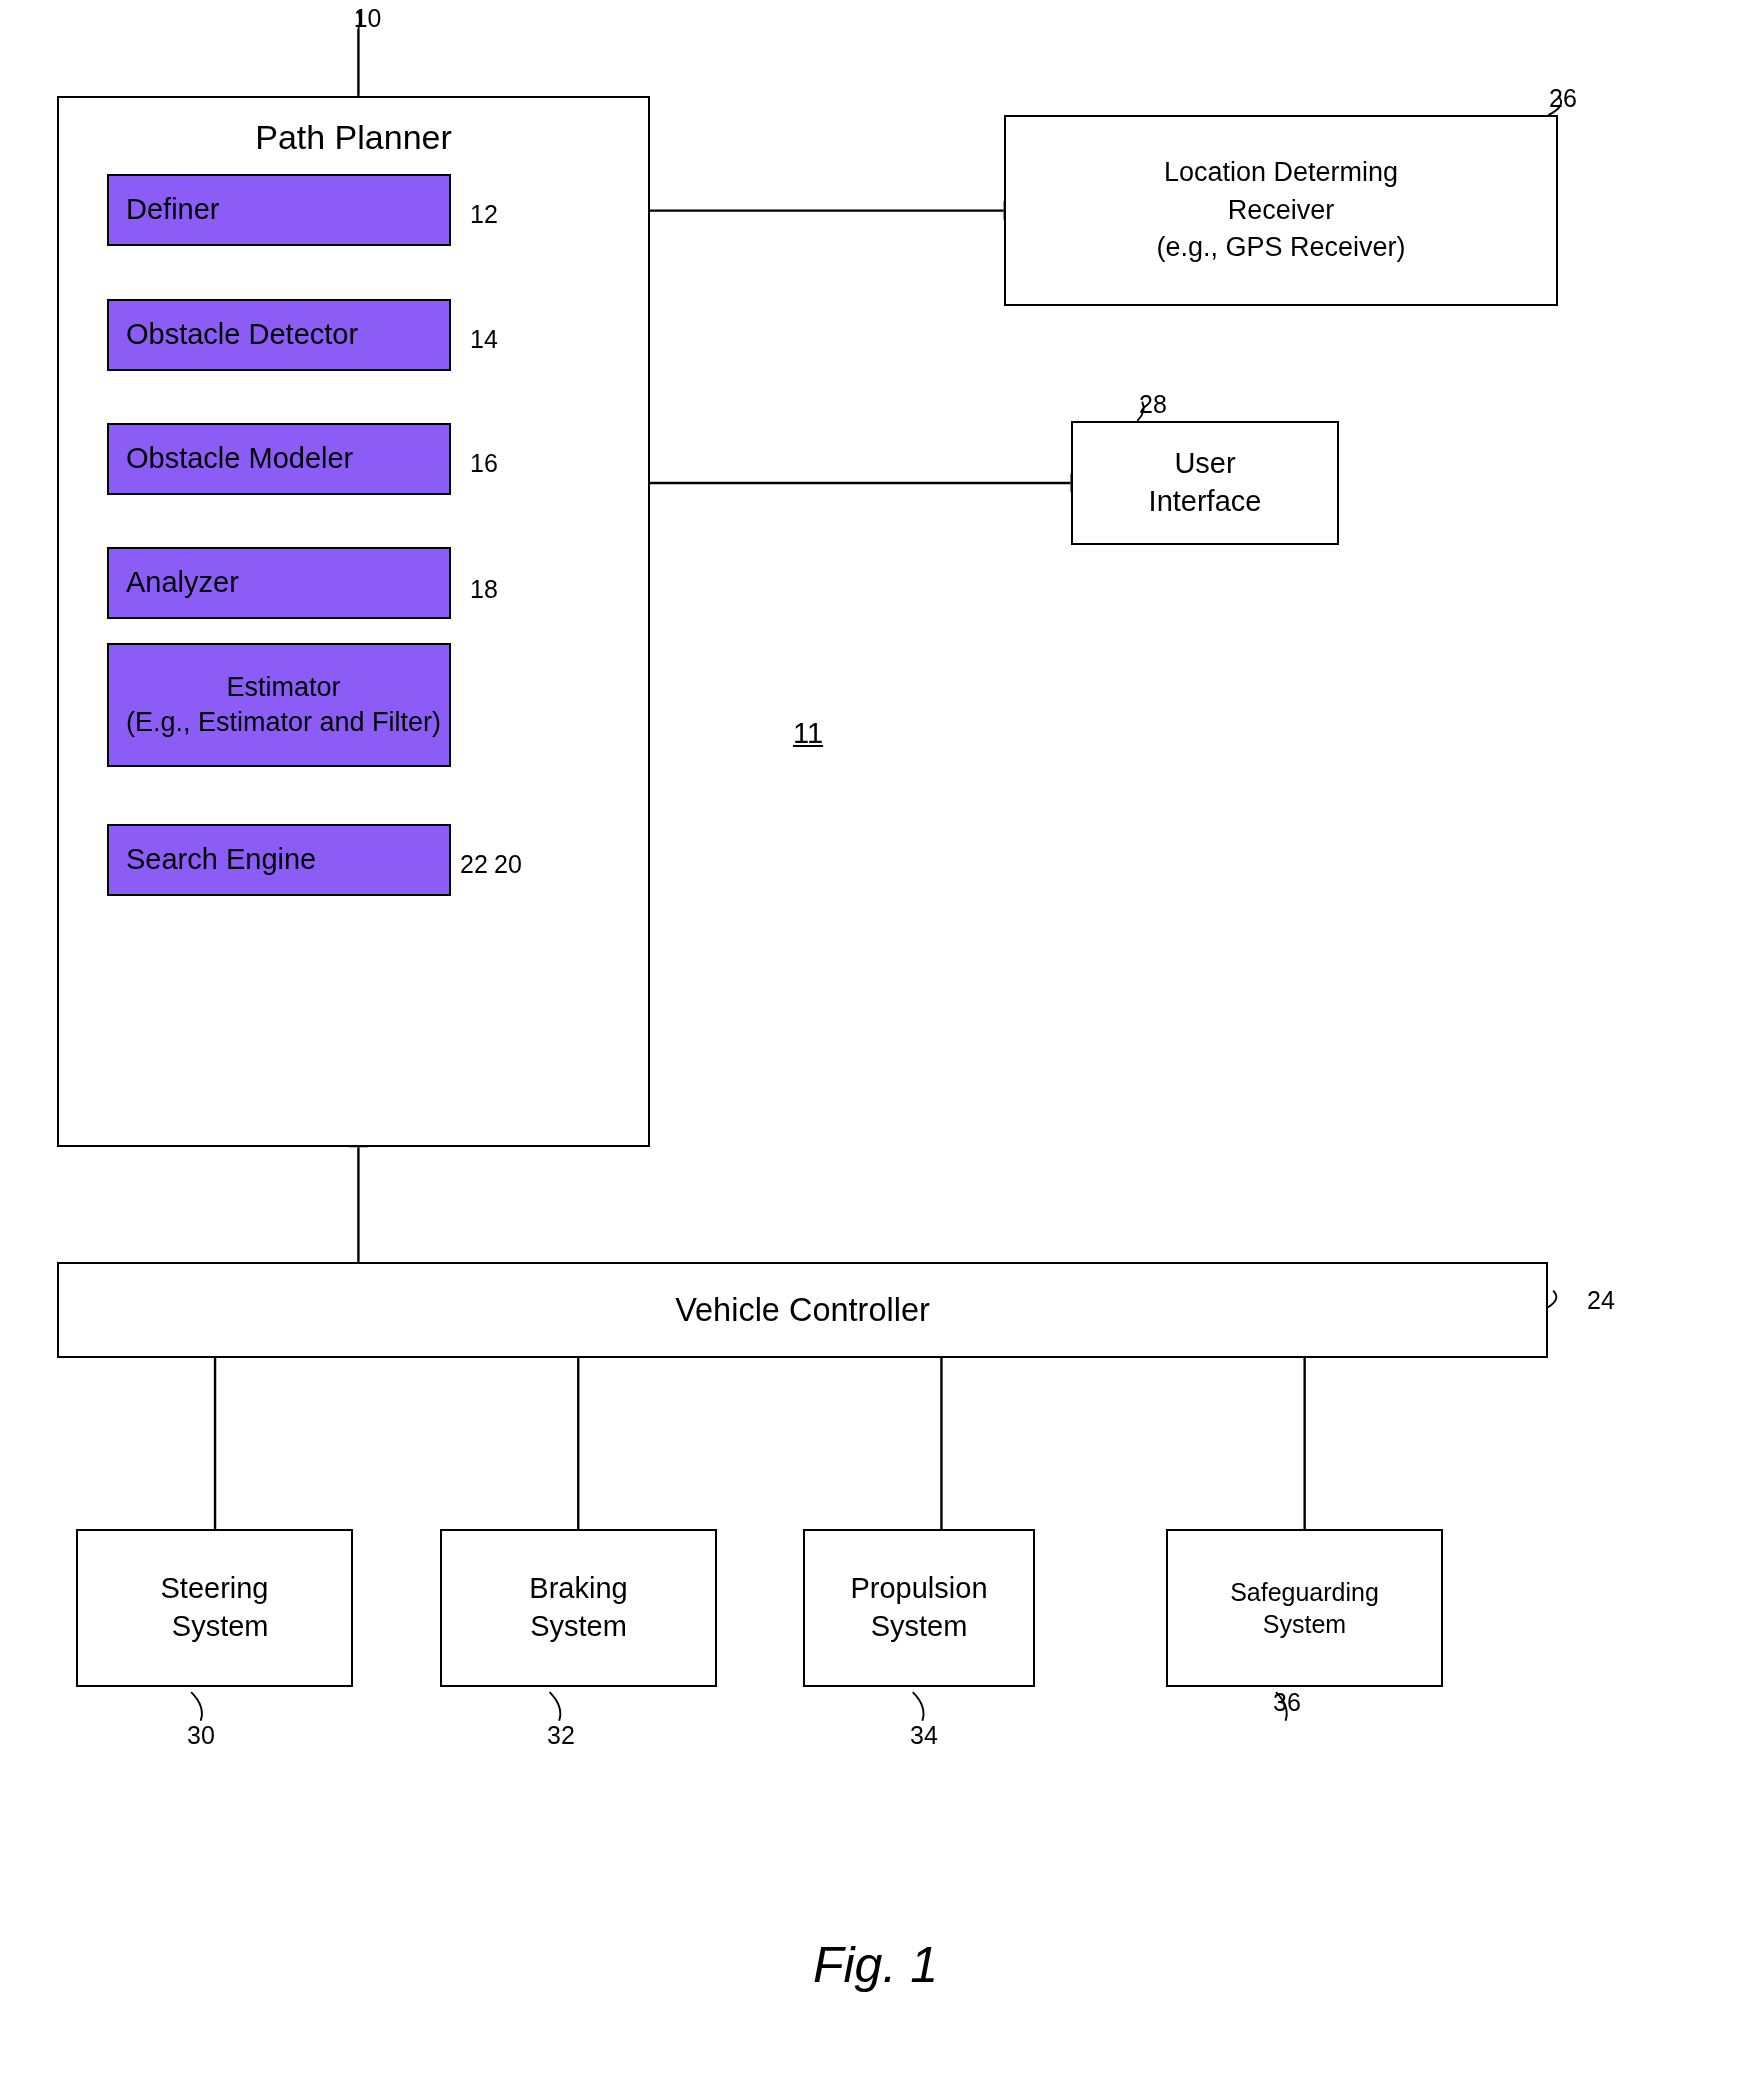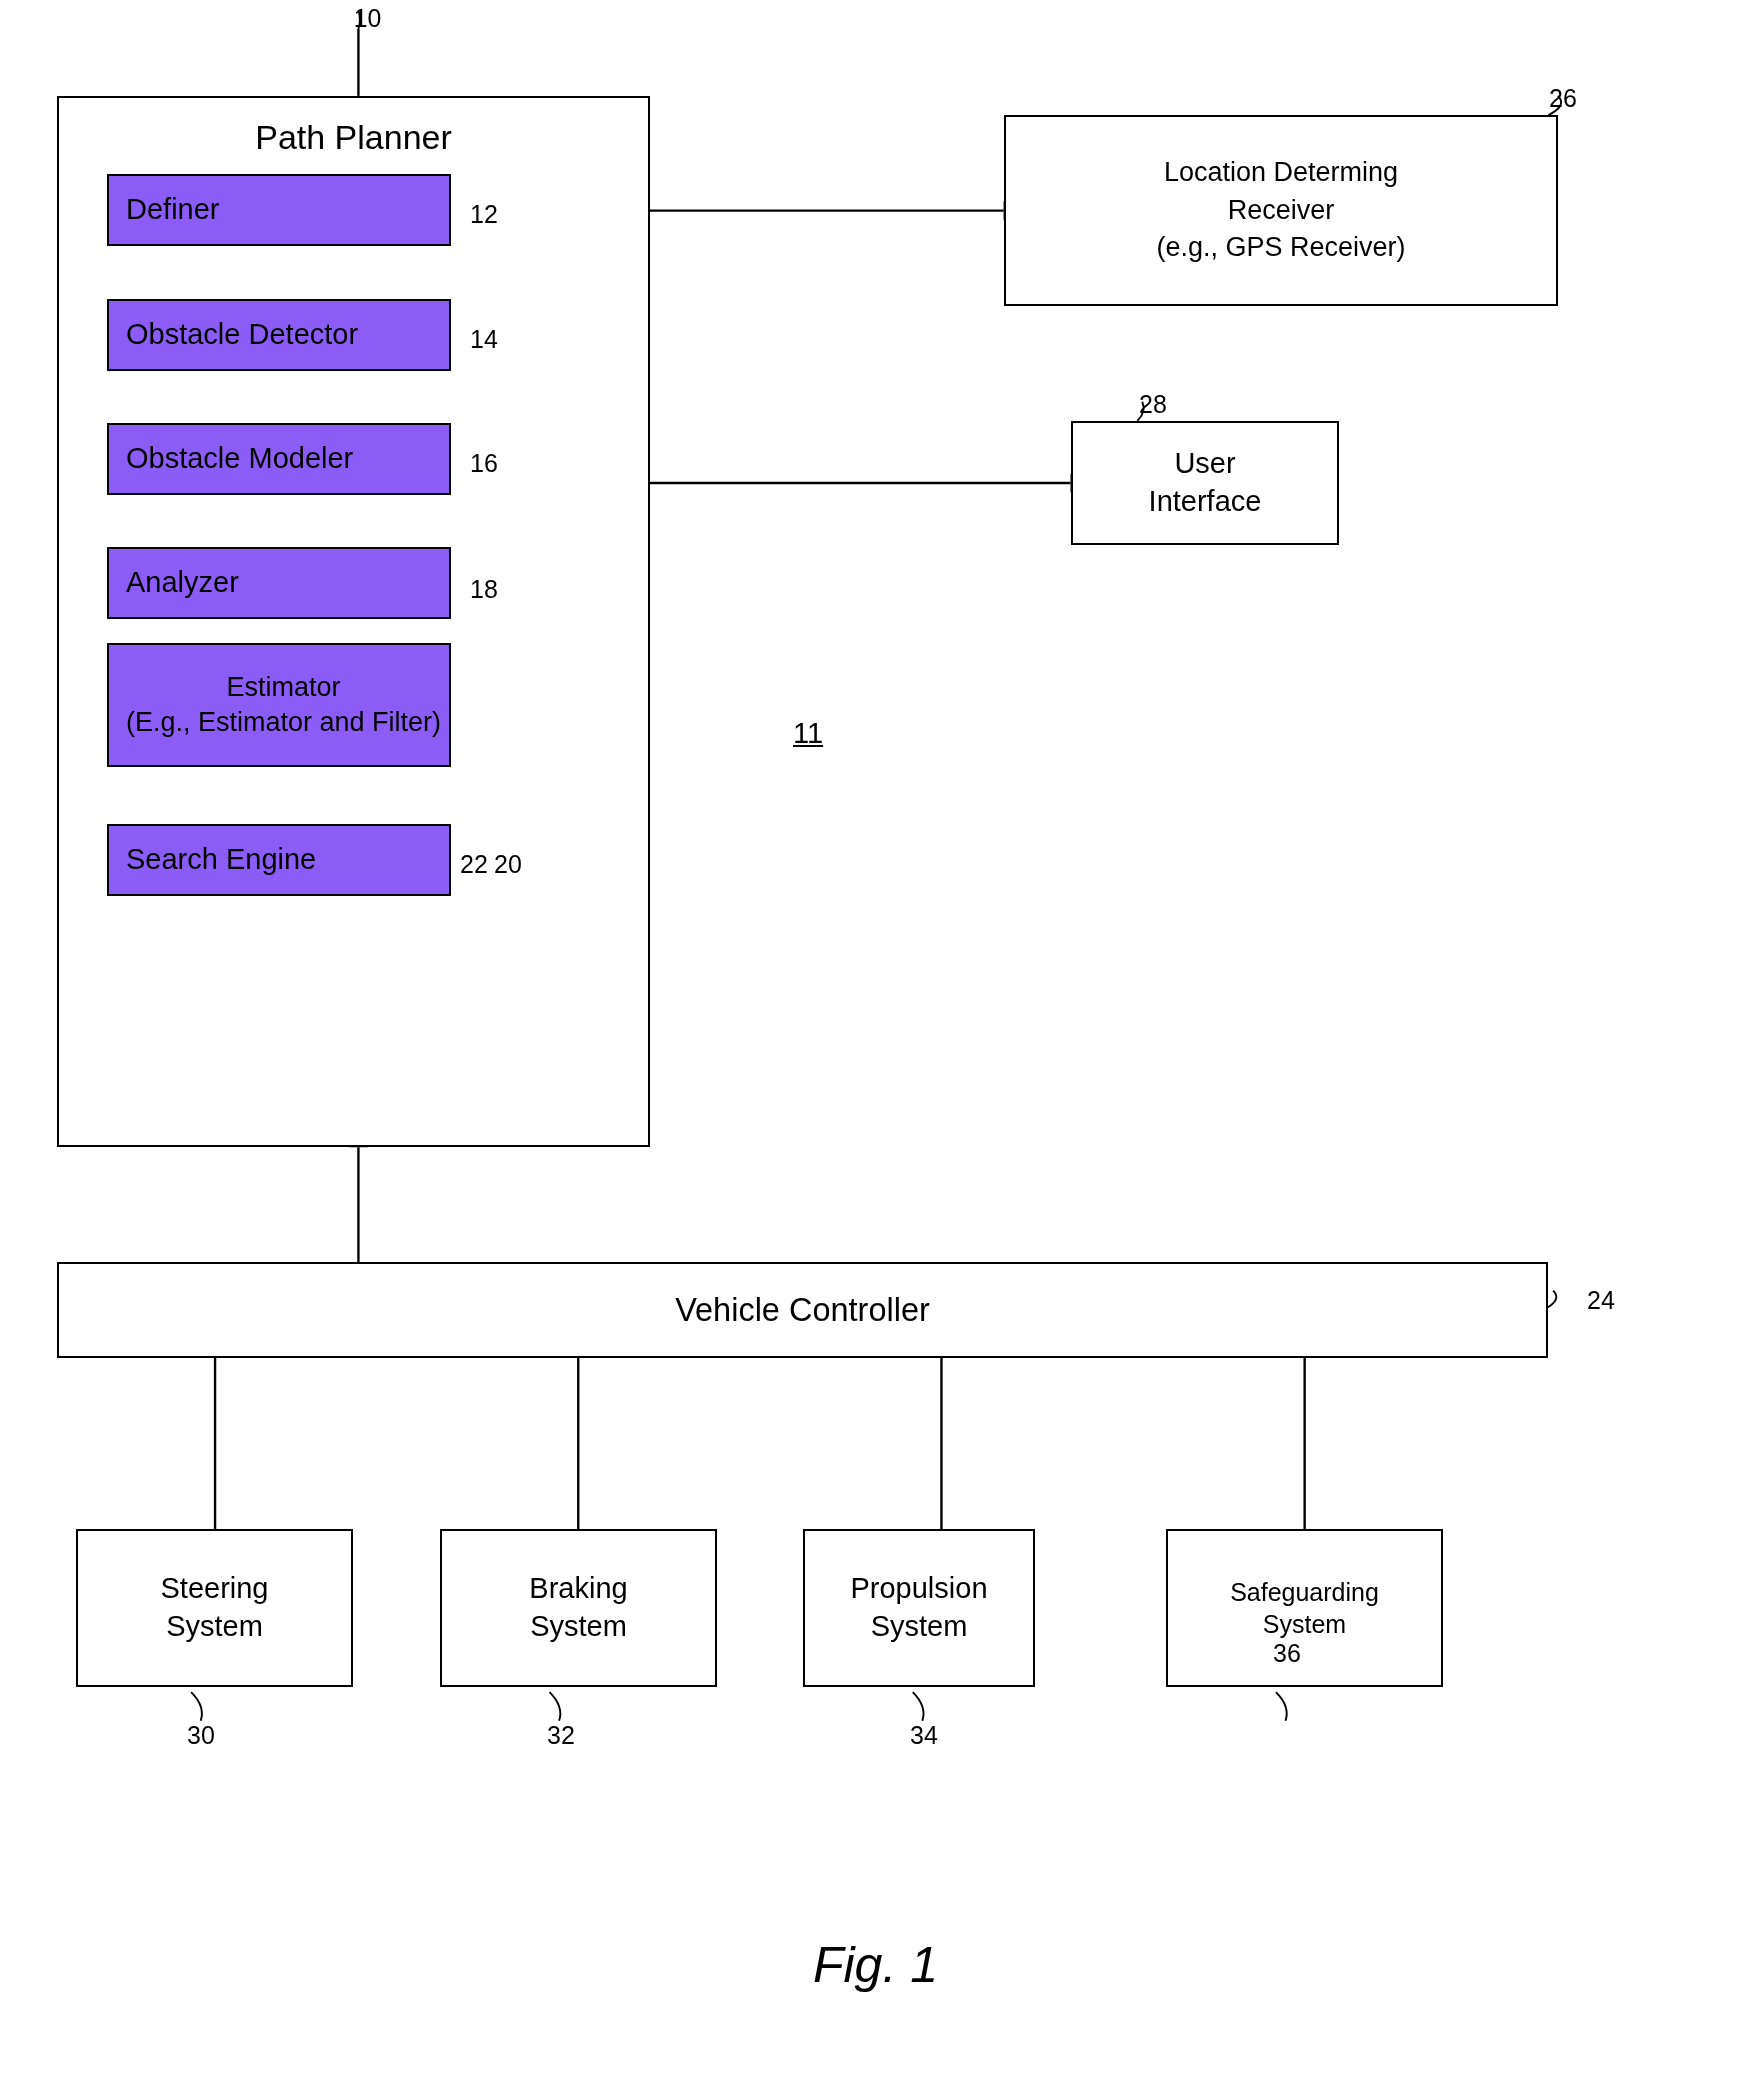--- a/index.html
+++ b/index.html
@@ -291,39 +291,39 @@
 
   <div id="label-11">11</div>
 
   <div id="vehicle-controller-box" class="box">
     <span>Vehicle Controller</span>
   </div>
 
   <span class="ext-ref" style="left:1547px; top:1286px;padding-left:40px;">24</span>
 
   <div id="steering-box" class="box">
-    <span style="white-space:pre-line; text-align:center;">Steering
+    <span style="white-space:pre-line; text-align:right;">Steering
 System</span>
   </div>
   <span class="ext-ref" style="left:187px; top:1721px;">30</span>
 
   <div id="braking-box" class="box">
     <span style="white-space:pre-line; text-align:center;">Braking
 System</span>
   </div>
   <span class="ext-ref" style="left:547px; top:1721px;">32</span>
 
   <div id="propulsion-box" class="box">
     <span style="white-space:pre-line; text-align:center;">Propulsion
 System</span>
   </div>
   <span class="ext-ref" style="left:910px; top:1721px;">34</span>
 
   <div id="safeguarding-box" class="box">
     <span style="white-space:pre-line; text-align:center;">Safeguarding
 System</span>
   </div>
-  <span class="ext-ref" style="left:1273px; top:1639px;">36</span>
+  <span class="ext-ref" style="left:1273px; top:1688px;">36</span>
 
   <div id="fig-label">Fig. 1</div>
 
 </div>
 
 
 </body></html>

